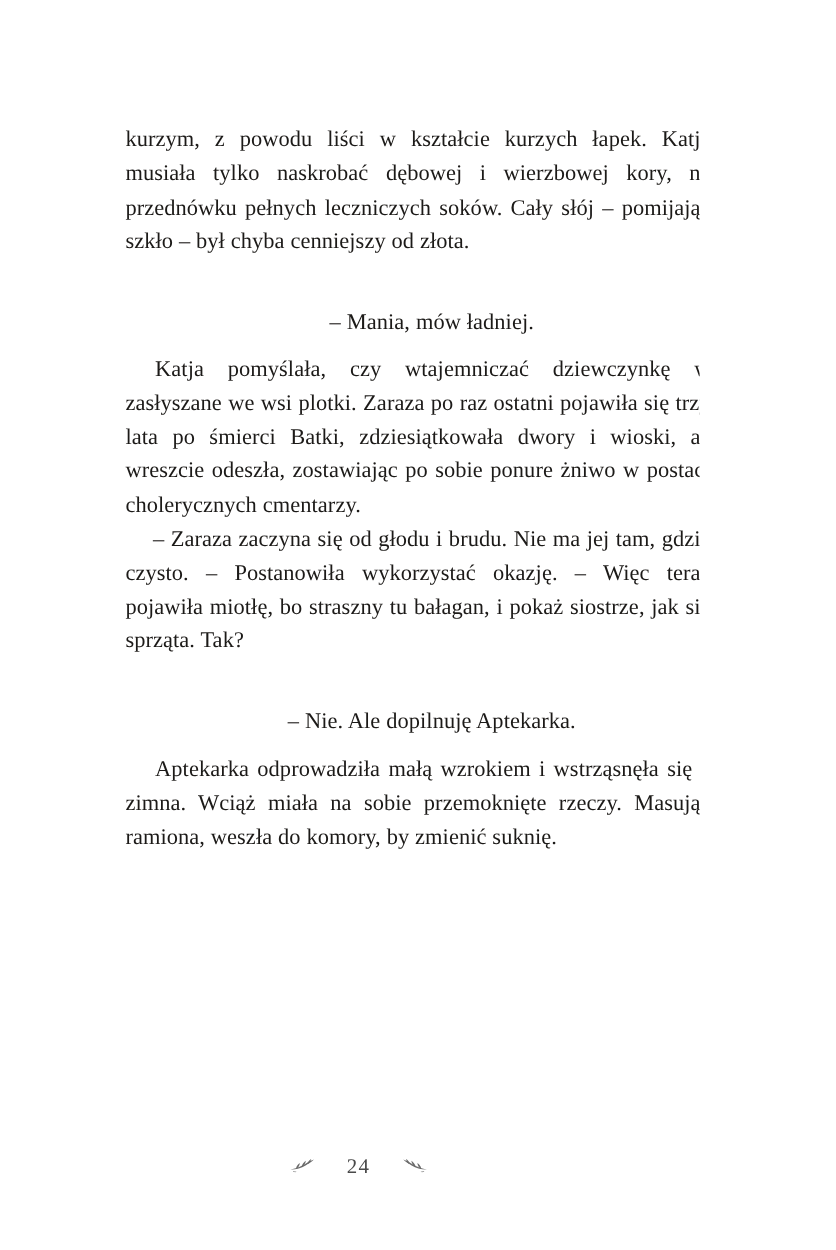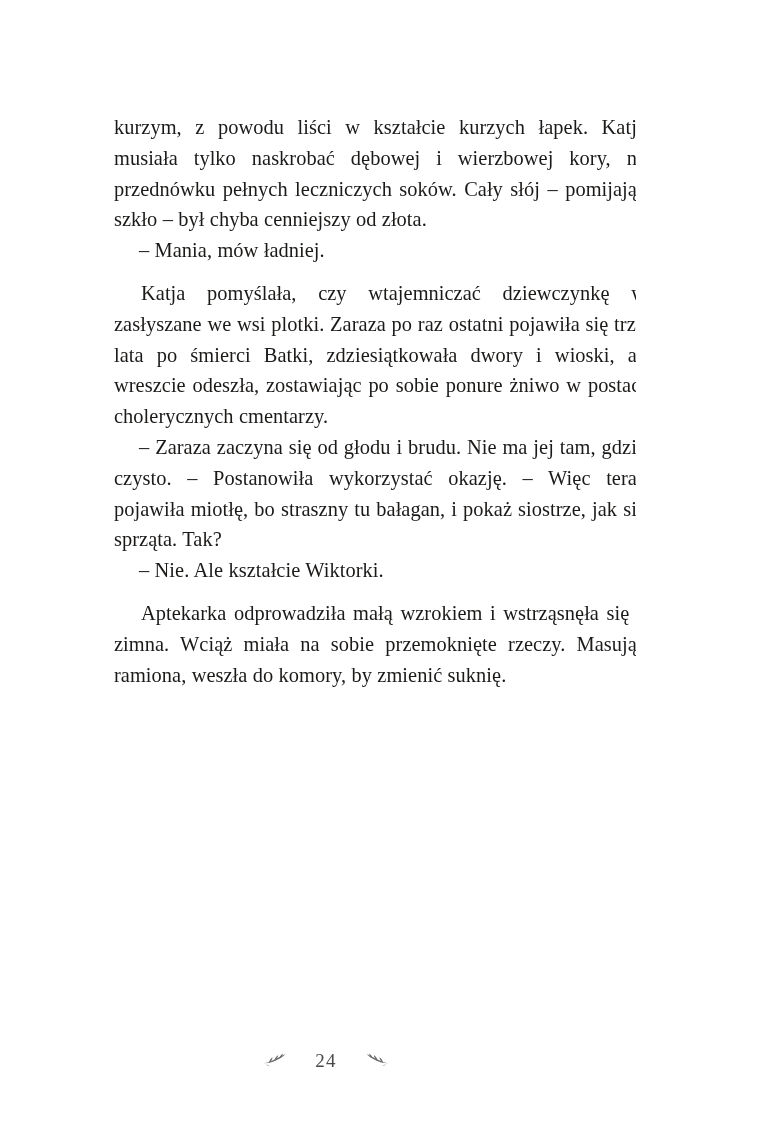--- a/index.html
+++ b/index.html
@@ -43,21 +43,22 @@
     text-indent: 27px;
     margin-top: 12px;
   }
   
   p.dialog {
     text-indent: 25px;
     text-align: justify;
   }
   
   p.short {
-    text-align: left;
+    text-align: center;
+    margin-top: 43px;
   }
   .footer {
     position: absolute;
     left: 16px;
     right: 0;
     top: 1040px;
     height: 40px;
     display: flex;
     align-items: center;
     justify-content: center;
@@ -82,21 +83,21 @@
 <body>
 
 <div class="page">
 
   <div class="text-block">
 
     <p class="cont">kurzym, z powodu liści w kształcie kurzych łapek. Katja musiała tylko naskrobać dębowej i wierzbowej kory, na przednówku pełnych leczniczych soków. Cały słój – pomijając szkło – był chyba cenniejszy od złota.</p>
     <p class="dialog short">– Mania, mów ładniej.</p>
     <p class="para">Katja pomyślała, czy wtajemniczać dziewczynkę w zasłyszane we wsi plotki. Zaraza po raz ostatni pojawiła się trzy lata po śmierci Batki, zdziesiątkowała dwory i wioski, aż wreszcie odeszła, zostawiając po sobie ponure żniwo w postaci cholerycznych cmentarzy.</p>
     <p class="dialog">– Zaraza zaczyna się od głodu i brudu. Nie ma jej tam, gdzie czysto. – Postanowiła wykorzystać okazję. – Więc teraz pojawiła miotłę, bo straszny tu bałagan, i pokaż siostrze, jak się sprząta. Tak?</p>
-    <p class="dialog short">– Nie. Ale kształcie Wiktorki.</p>
+    <p class="dialog short">– Nie. Ale dopilnuję Aptekarka.</p>
     <p class="para">Aptekarka odprowadziła małą wzrokiem i wstrząsnęła się z zimna. Wciąż miała na sobie przemoknięte rzeczy. Masując ramiona, weszła do komory, by zmienić suknię.</p>
 
   </div>
 
   <div class="footer">
 
     <span class="orn left">
       <svg viewBox="0 0 26 16" width="26" height="16" aria-hidden="true">
         <g fill="#6b6b6b">
           <path d="M2 11.2 C6 10.4 10.5 9 14.6 6.6 C17.6 4.9 20.4 3.1 23.4 2.2 C21.2 4.3 18.6 6.0 15.8 7.6 C11.6 10.0 6.8 11.4 2 11.2 Z"></path>

